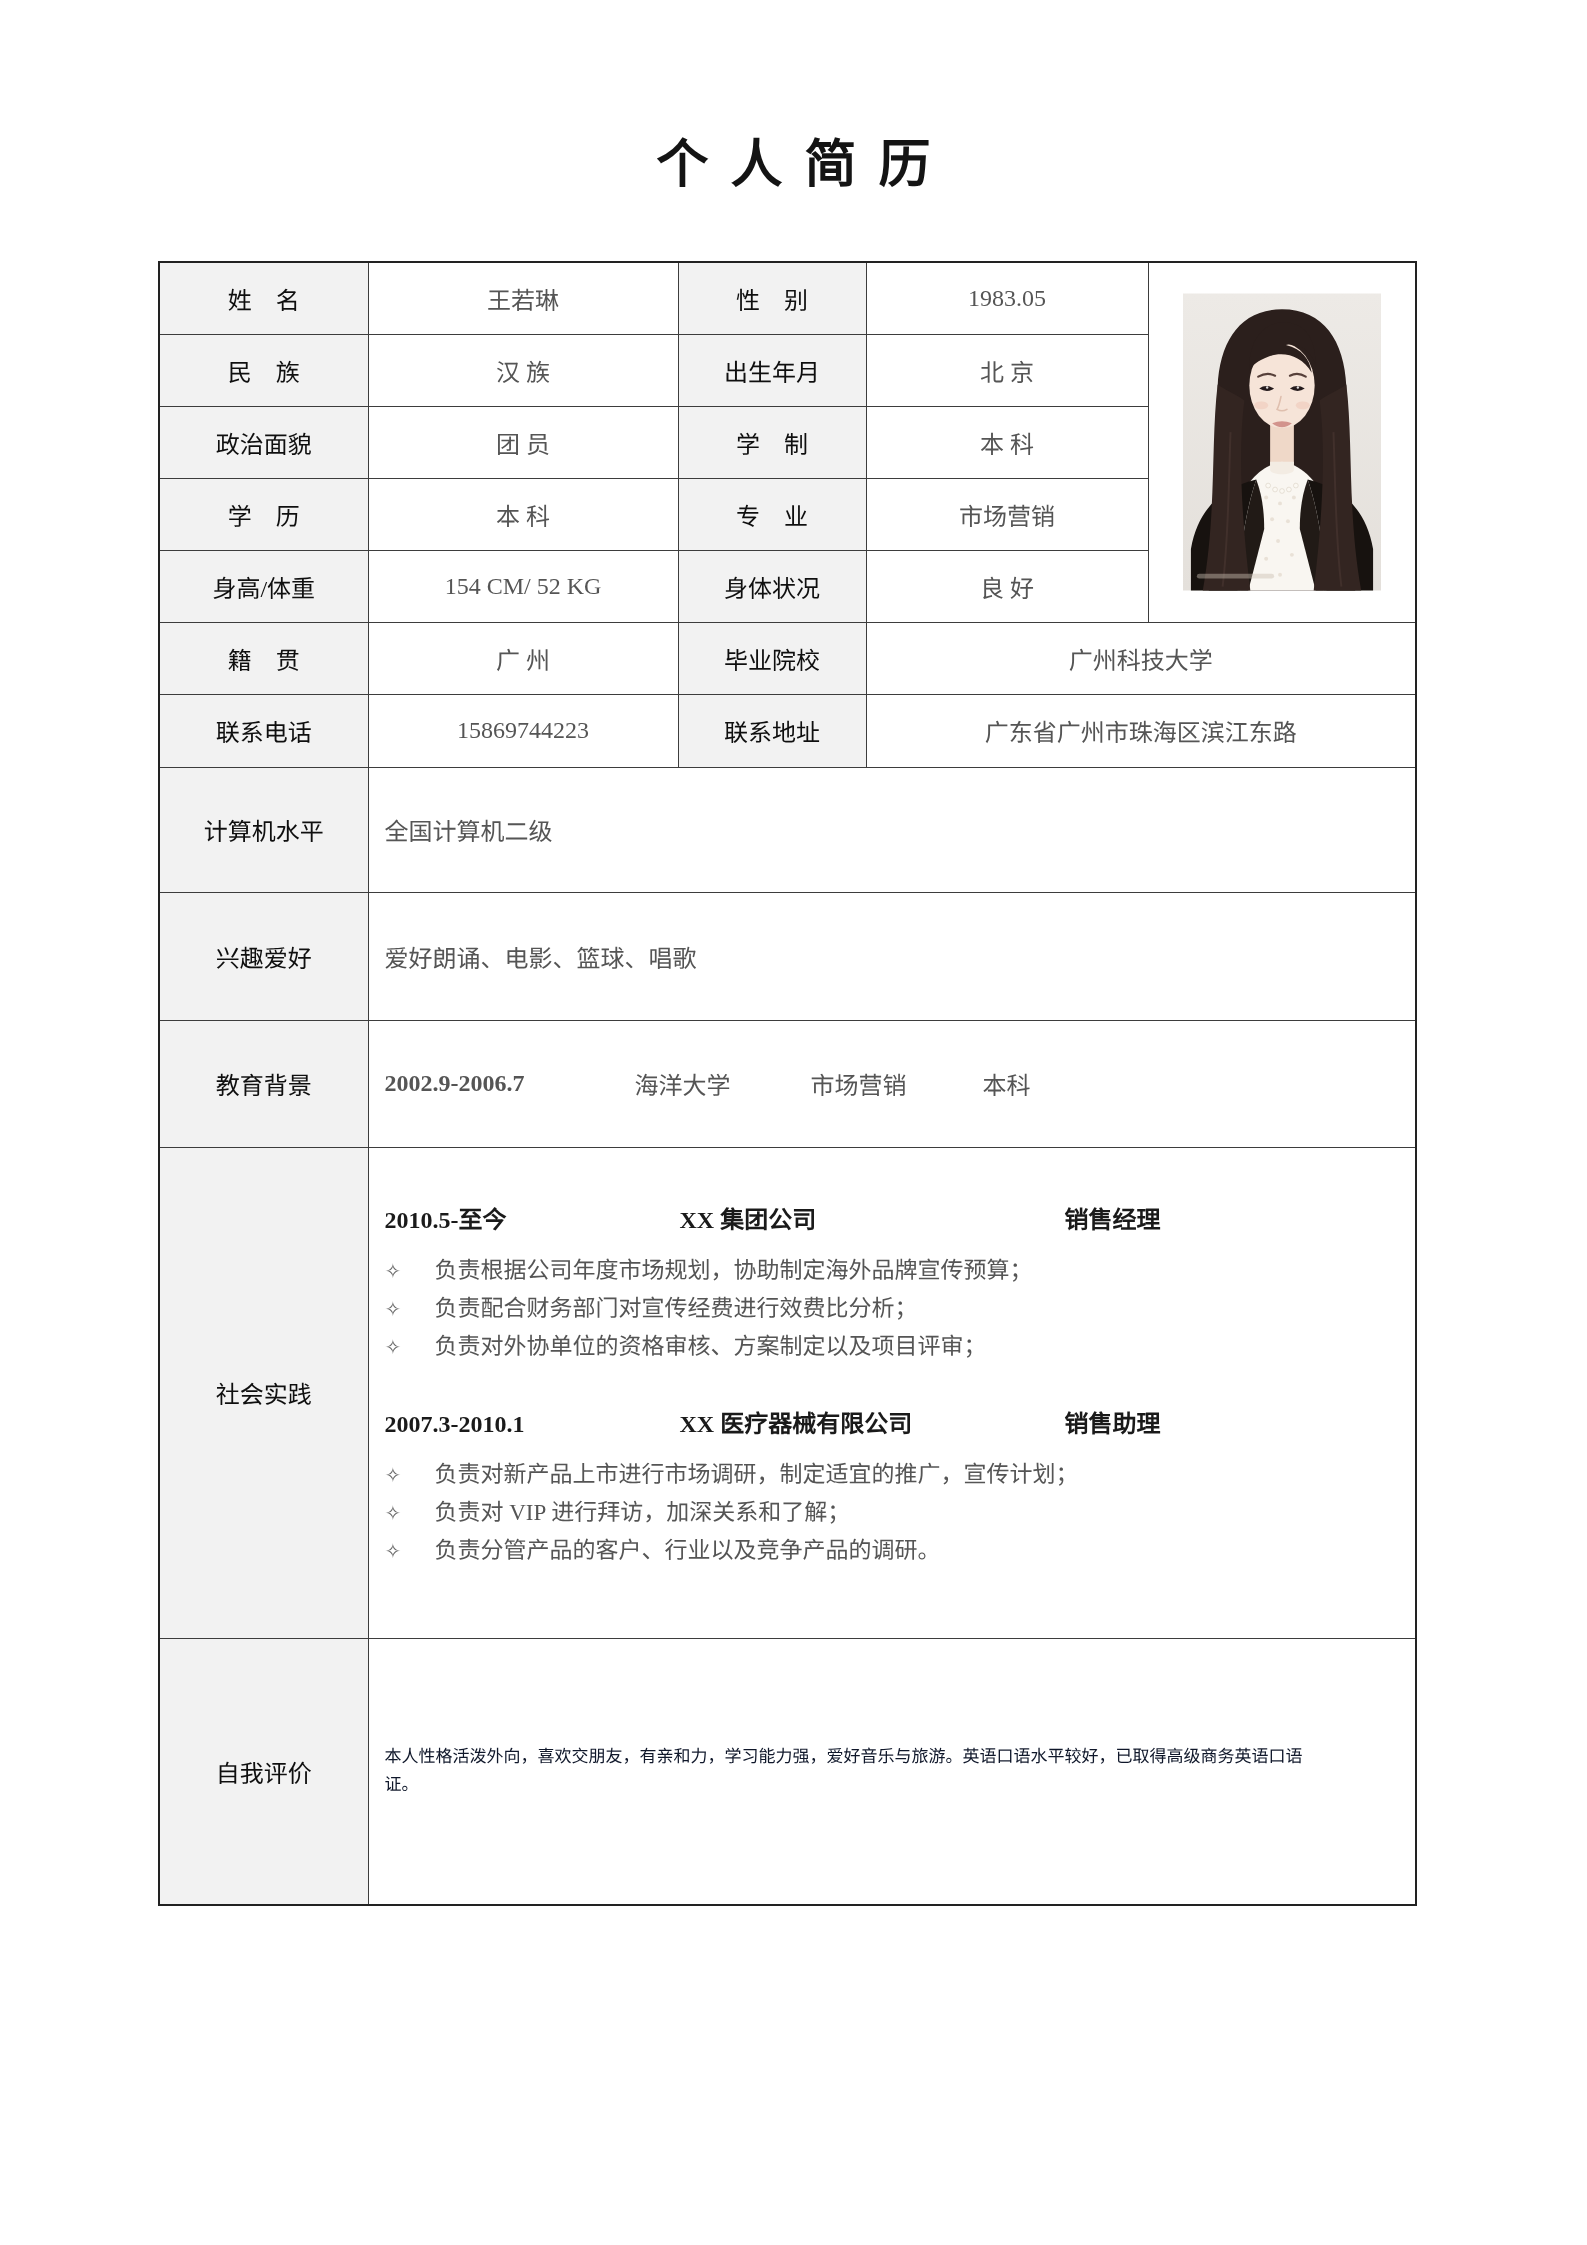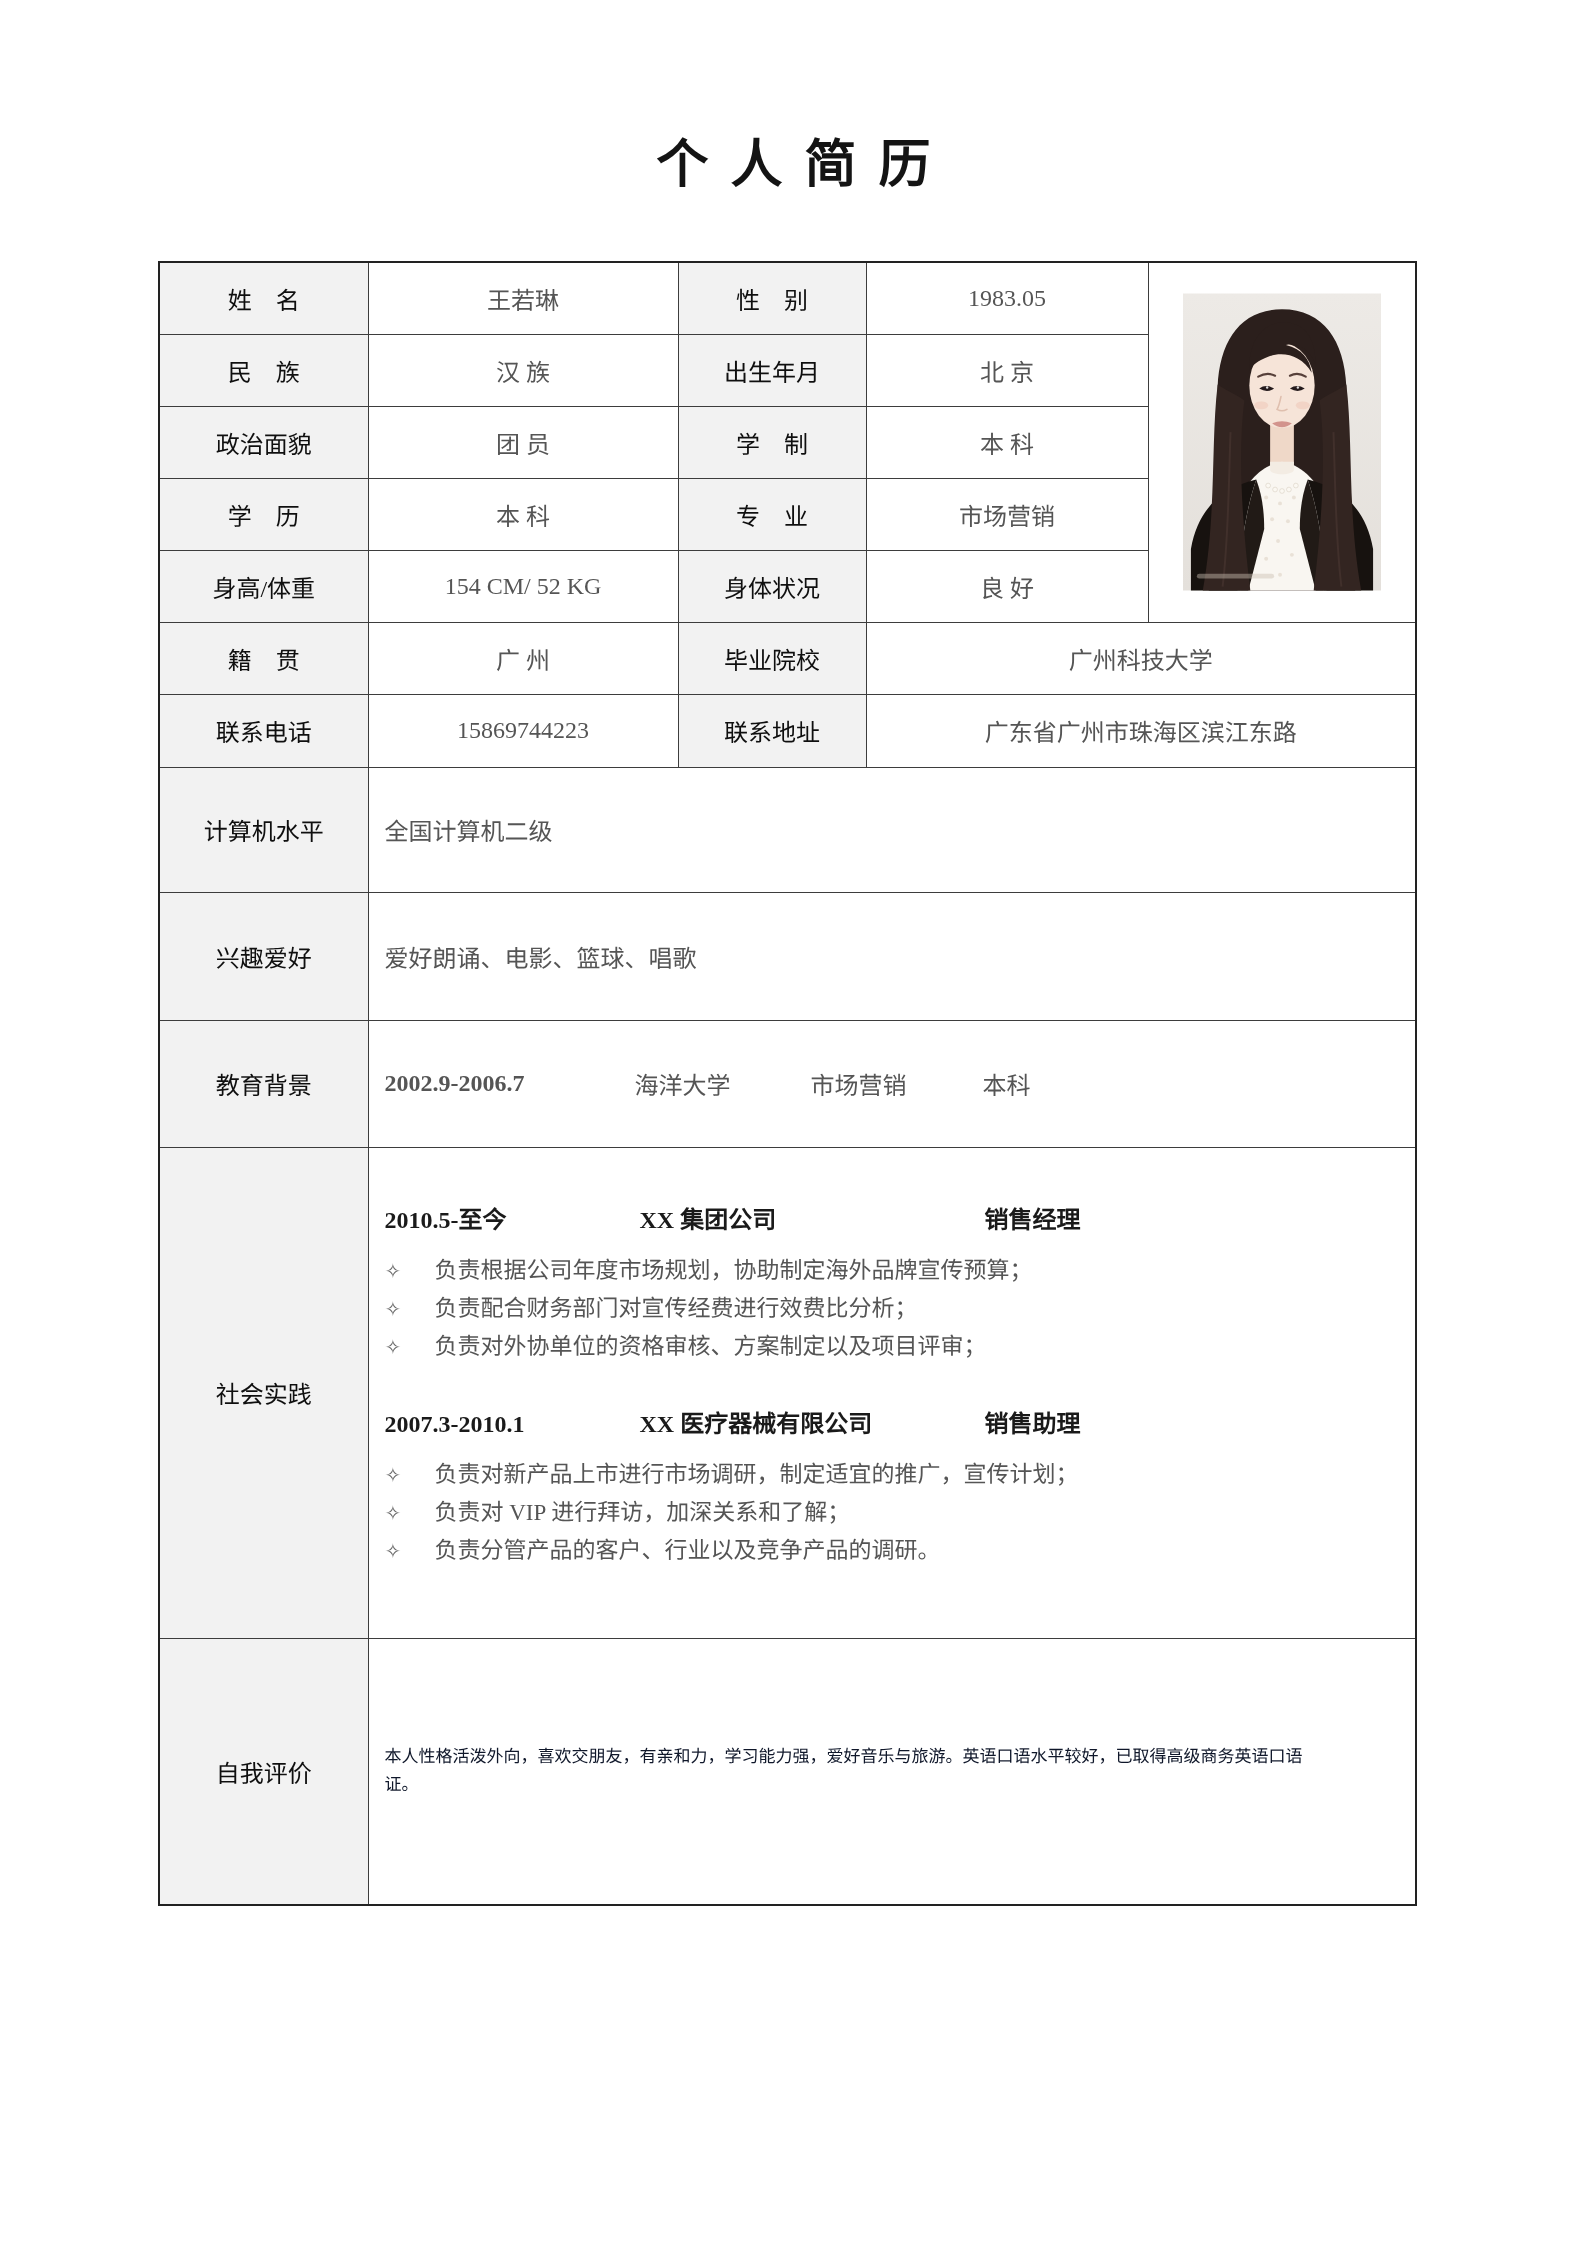--- a/index.html
+++ b/index.html
@@ -84,20 +84,21 @@
   .edu-degree{flex:0 0 auto;}
 
   
   td.practice{vertical-align:top;padding-top:56px;}
   .job-header{
     display:flex;
     font-weight:700;
     color:var(--header-text);
     font-size:24px;
     line-height:32px;
+    gap:40px;
   }
   .jh-period{width:255px;flex:0 0 auto;}
   .jh-company{width:345px;flex:0 0 auto;}
   .jh-role{flex:0 0 auto;}
   .bullets{margin-top:16px;}
   .bullet{
     display:flex;
     align-items:baseline;
     line-height:37px;
     font-size:23px;

